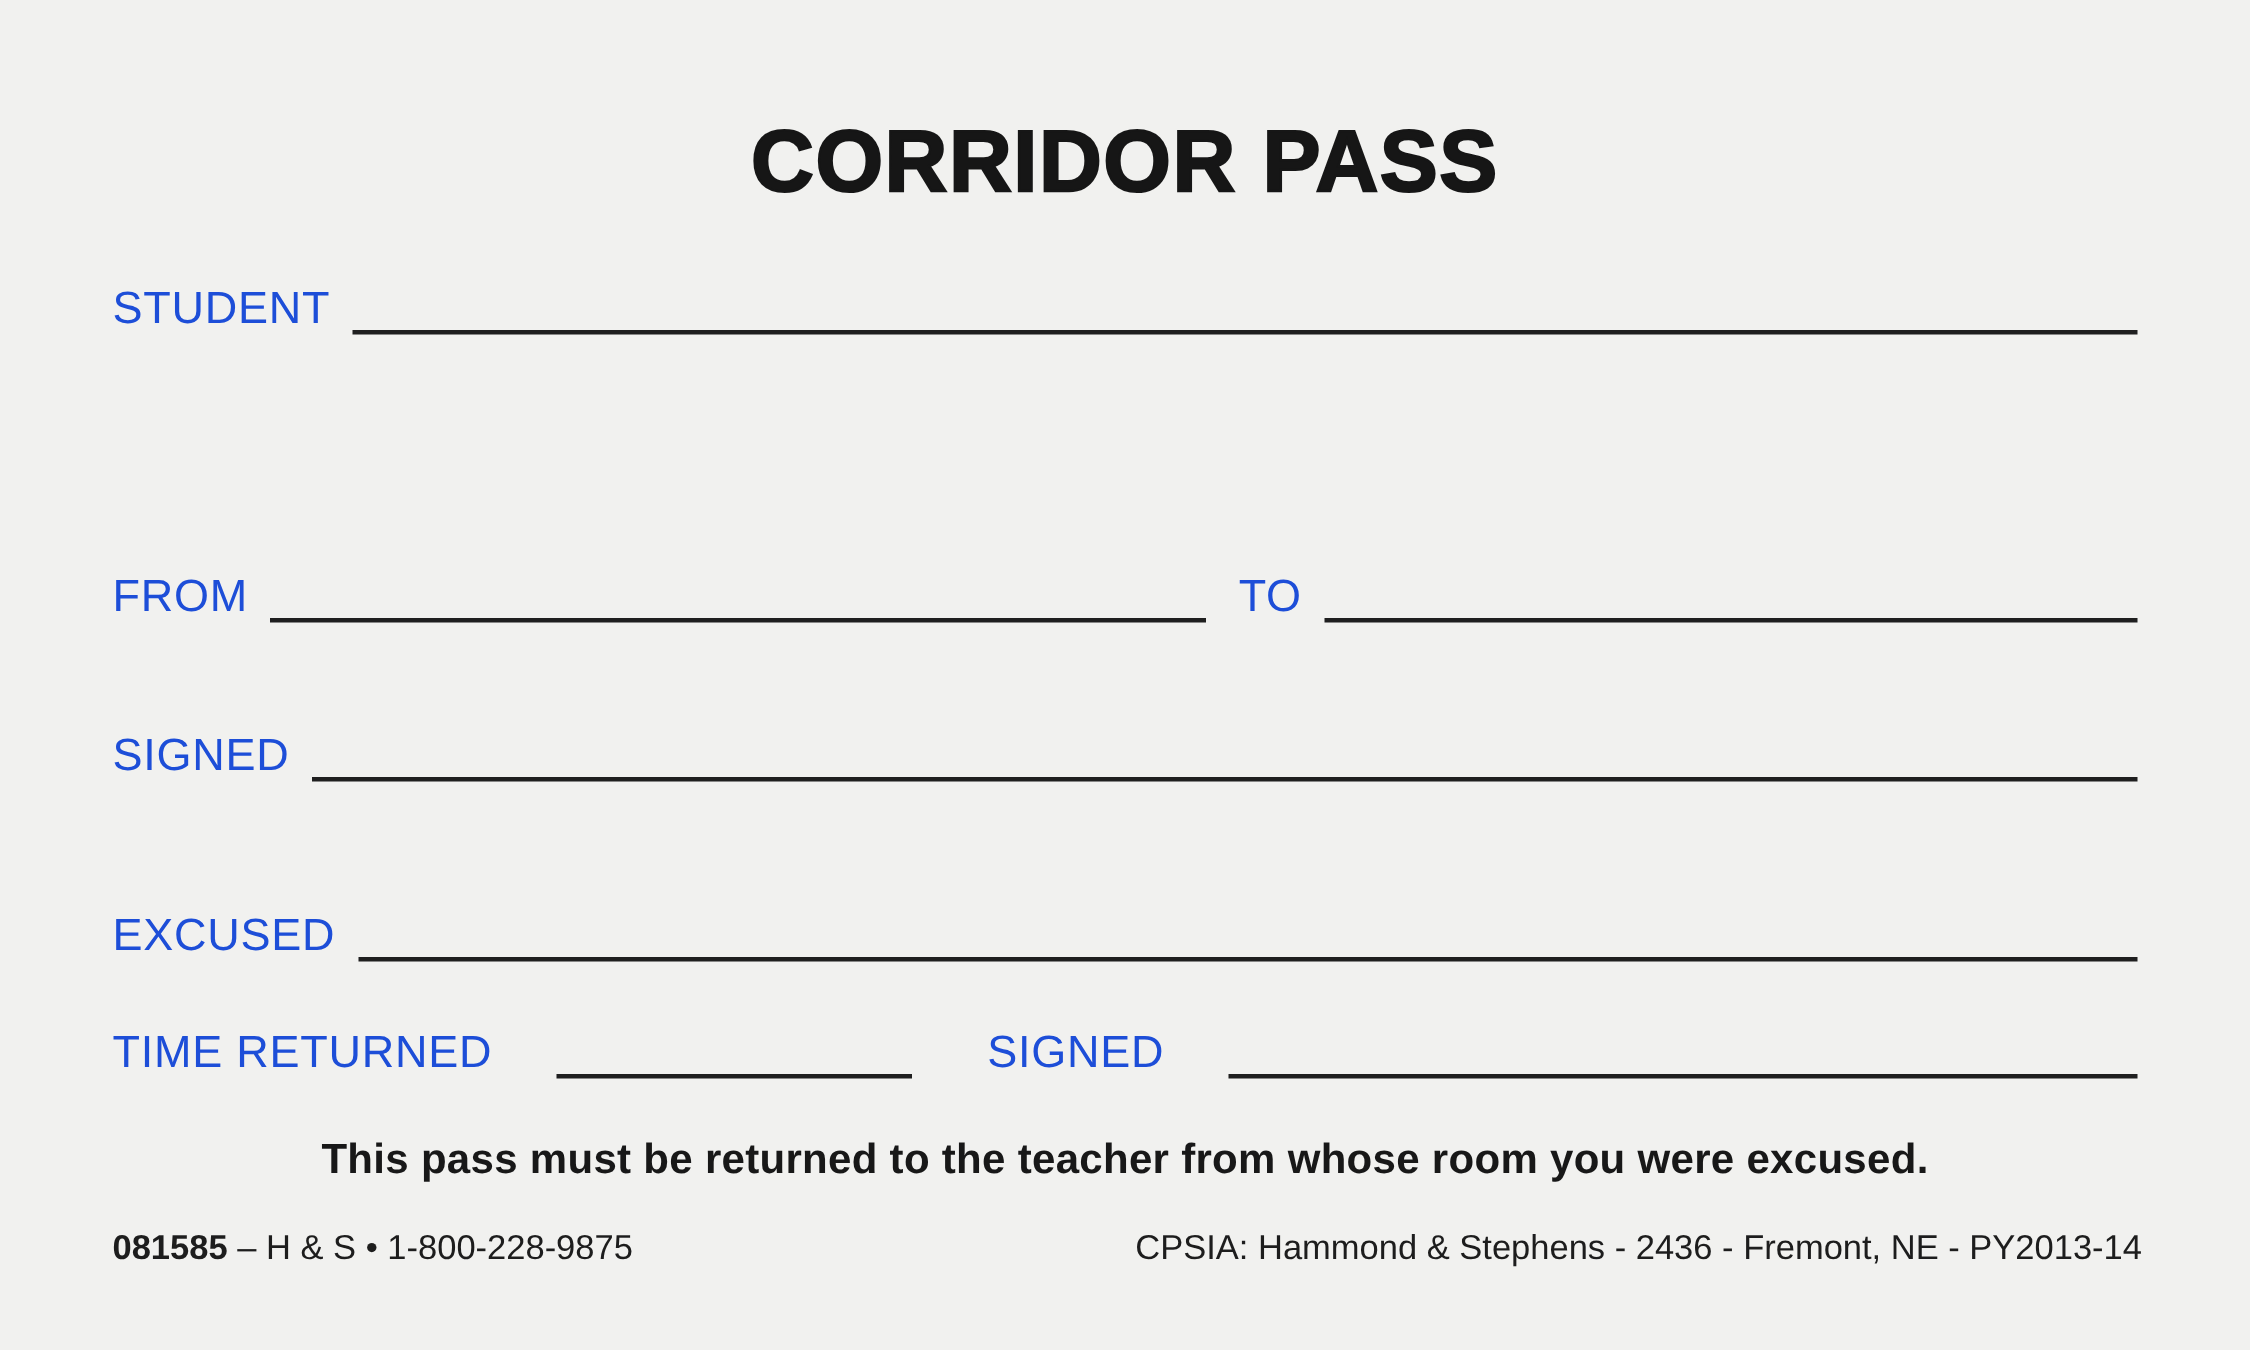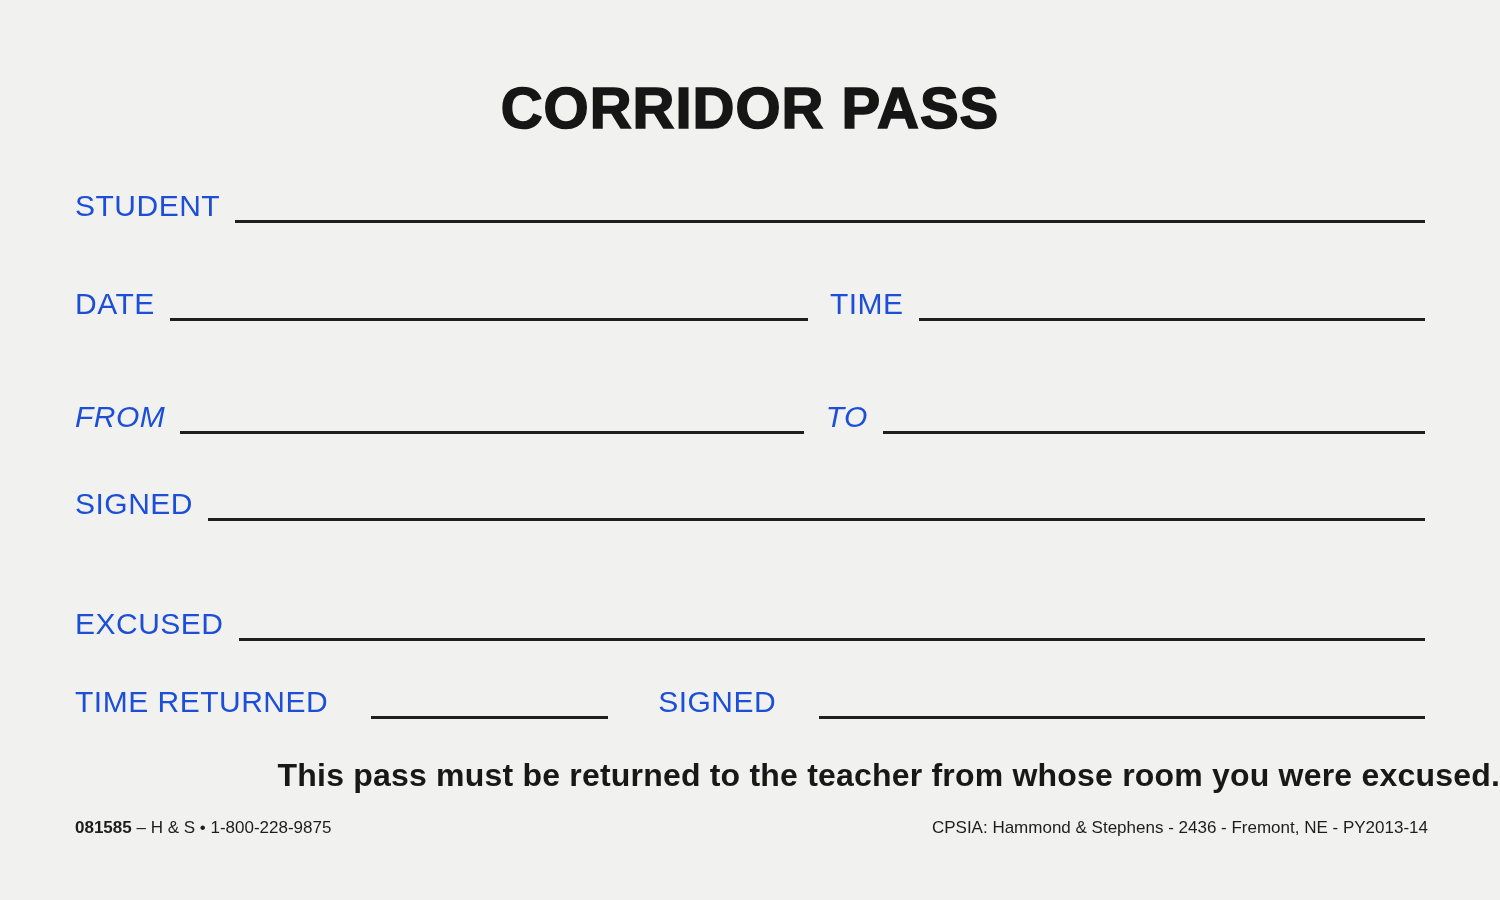--- a/index.html
+++ b/index.html
@@ -32,21 +32,21 @@
   .row {
     position: absolute;
     left: 75px;
     right: 75px;
     height: 40px;
     display: flex;
     align-items: flex-end;
   }
   .row-student        { top: 183px; }
   .row-date-time      { top: 281px; }
-  .row-from-to        { top: 394px; font-style: italic; }
+  .row-from-to        { top: 375px; }
   .row-signed         { top: 481px; }
   .row-excused        { top: 601px; }
   .row-time-returned  { top: 679px; gap: 28px; }
   .label {
     font-size: 30px;
     line-height: 1.15;
     letter-spacing: 0.5px;
     color: #1d4ed8;
     white-space: nowrap;
     margin-right: 15px;
@@ -63,57 +63,51 @@
     overflow: hidden;
   }
   .fill-line.w126 { flex: 1.26 1 0; }
   .fill-line.w115 { flex: 1.15 1 0; }
   .fill-line.short { flex: 0 0 237px; }
   .note {
     position: absolute;
     top: 757px;
     left: 0;
     width: 100%;
-    text-align: right;
-    font-size: 32px;
+    text-align: center;
+    font-size: 28px;
     font-weight: bold;
     letter-spacing: 0.2px;
     color: #181818;
   }
   .footer {
     position: absolute;
     top: 818px;
     left: 75px;
     right: 72px;
     display: flex;
     justify-content: space-between;
     align-items: baseline;
-    font-size: 17px;
+    font-size: 23px;
     color: #1d1d1d;
   }
   .footer .code { font-weight: bold; }
 </style>
 </head>
 <body>
 
 <div class="pass">
 
   <div class="title">CORRIDOR PASS</div>
 
   <div class="row row-student">
     <span class="label">STUDENT</span>
     <span class="fill-line"></span>
   </div>
 
-  <div class="row row-date-time">
-    <span class="label">DATE</span>
-    <span class="fill-line w126"></span>
-    <span class="label mid">TIME</span>
-    <span class="fill-line"></span>
-  </div>
 
   <div class="row row-from-to">
     <span class="label">FROM</span>
     <span class="fill-line w115"></span>
     <span class="label mid">TO</span>
     <span class="fill-line"></span>
   </div>
 
   <div class="row row-signed">
     <span class="label">SIGNED</span>

